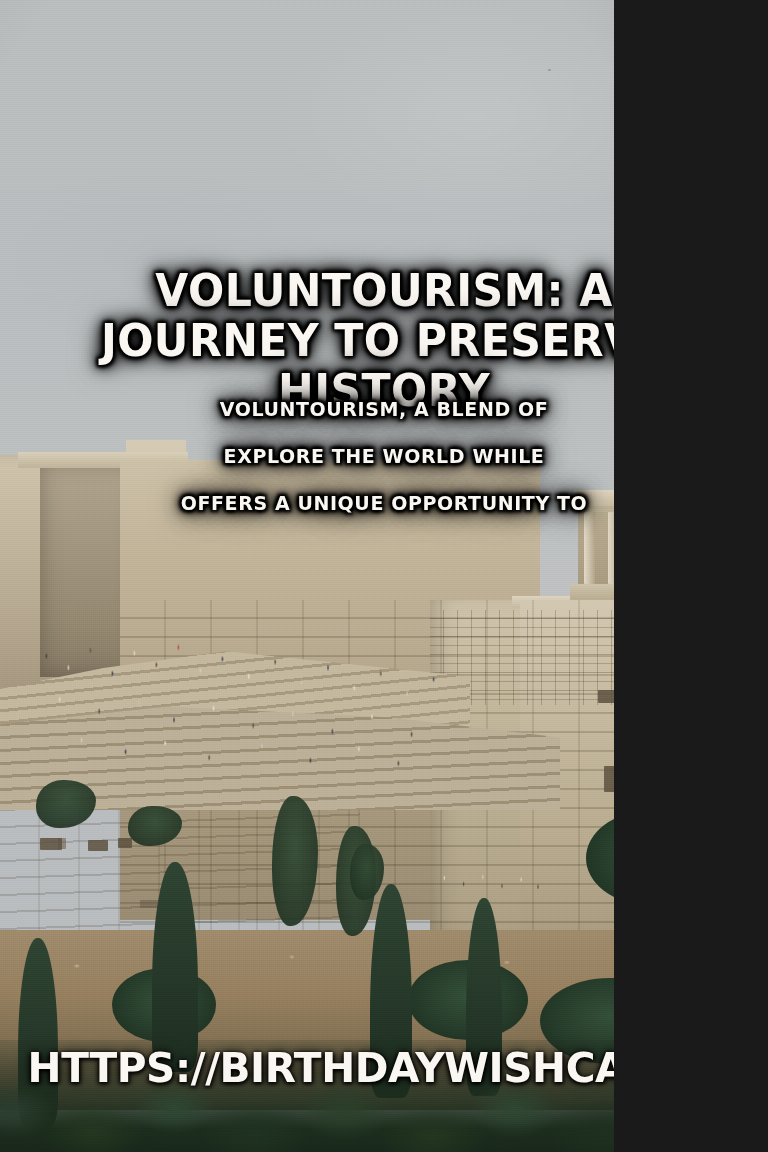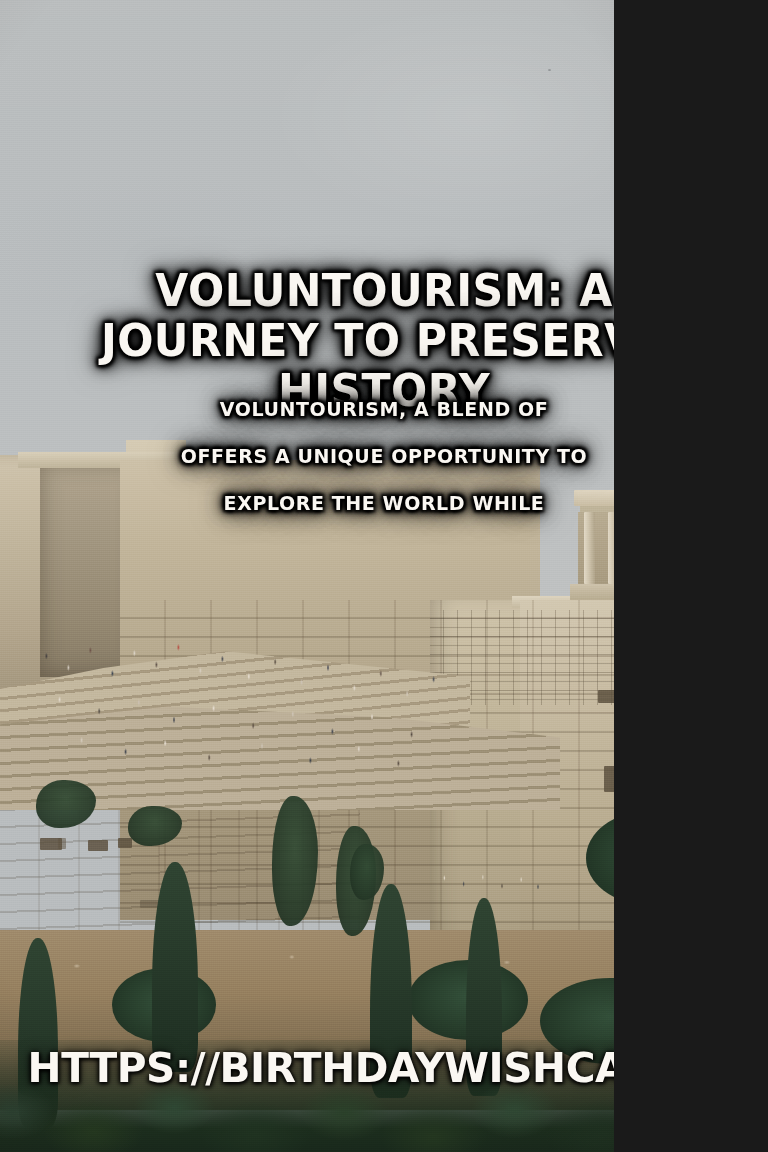--- a/index.html
+++ b/index.html
@@ -409,20 +409,20 @@
     <div class="grade"></div>
     <div class="grain"></div>
   </div>
 
   <div class="overlay">
 
     <div class="hw halo headline">Voluntourism: A Journey to Preserve History</div>
 
     <div class="hw halo body-copy">
       <span class="ln">Voluntourism, a blend of</span>
+      <span class="ln">explore the world while</span>
       <span class="ln">offers a unique opportunity to</span>
-      <span class="ln">explore the world while</span>
     </div>
 
     <div class="hw halo site-url">https://birthdaywishcards.com</div>
   </div>
 
 </div>
 
 </body></html>

